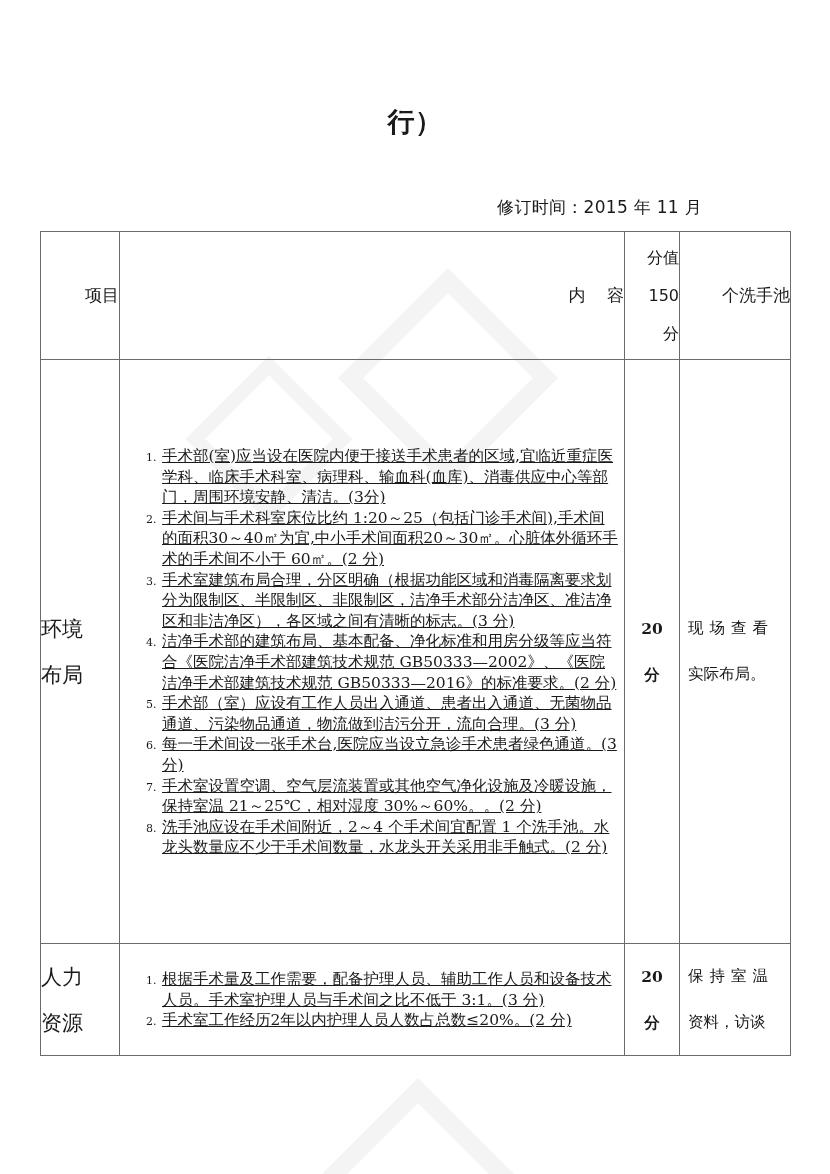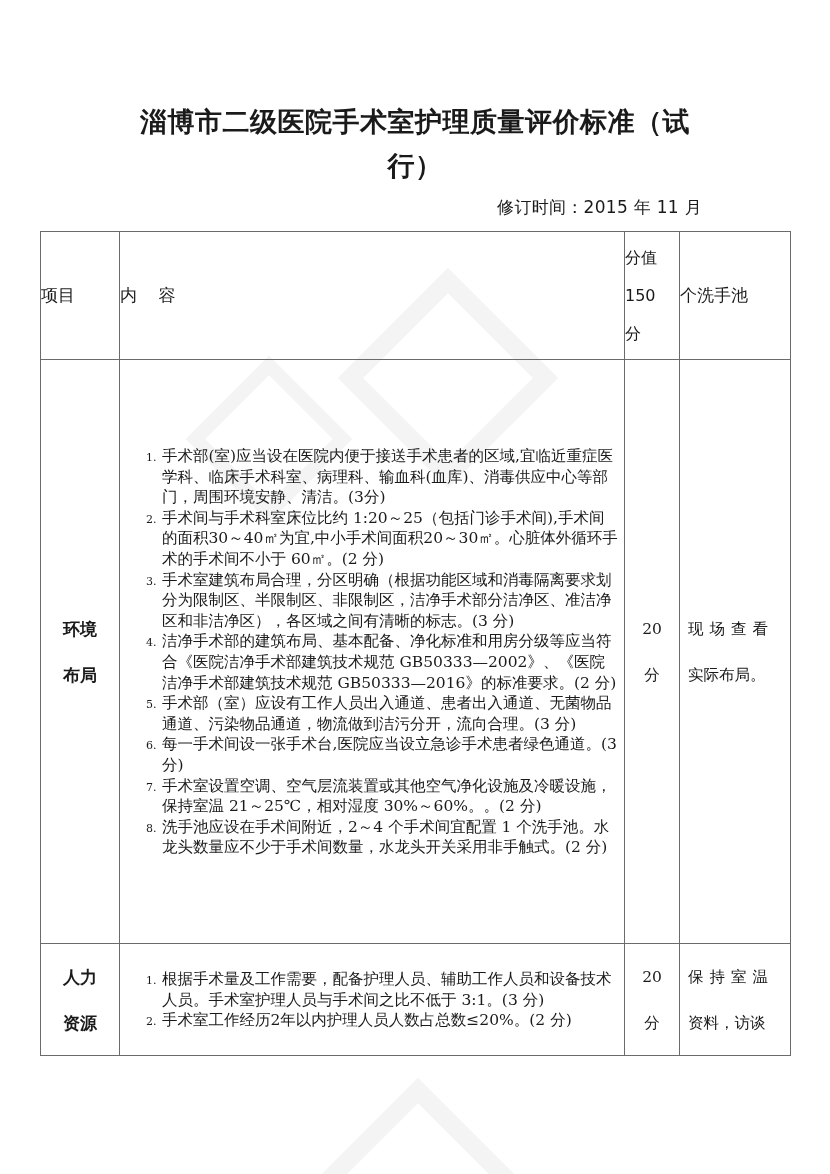--- a/index.html
+++ b/index.html
@@ -7,46 +7,45 @@
          font-family: "DejaVu Serif", "Liberation Serif", serif; color: #1a1a1a; }
   .title { position: absolute; left: 100px; width: 630px; top: 100px; text-align: center;
            font-family: "DejaVu Sans", "Liberation Sans", sans-serif; font-weight: bold;
            font-size: 27px; line-height: 44px; letter-spacing: 0.5px; }
   .title .l2 { display: block; }
   .revision { position: absolute; right: 128px; top: 196px; font-size: 17px;
               font-family: "DejaVu Sans", "Liberation Sans", sans-serif; font-weight: normal; letter-spacing: 0.3px; }
   table.grid { position: absolute; left: 40px; top: 231px; width: 750px; border-collapse: collapse; table-layout: fixed; }
   table.grid td { border: 1.4px solid #6b6b6b; vertical-align: middle; padding: 0; }
   col.c1 { width: 79px; } col.c2 { width: 505px; } col.c3 { width: 55px; } col.c4 { width: 111px; }
-  .hdr td { height: 127px; text-align: left; font-size: 17px;
+  .hdr td { height: 127px; text-align: right; font-size: 17px;
             font-family: "DejaVu Sans", "Liberation Sans", sans-serif; }
   .hdr .score { line-height: 38px; font-size: 16px; }
-  .cat { text-align: center; font-weight: bold; font-size: 17px; line-height: 46px;
+  .cat { text-align: left; font-weight: normal; font-size: 21px; line-height: 46px;
          font-family: "DejaVu Sans", "Liberation Sans", sans-serif; }
   .cat span { display: block; }
   ol.items { margin: 0; padding: 3px 6px 2px 40px; font-size: 15.5px; line-height: 20.6px; }
-  ol.items li { padding-left: 2px; }
+  ol.items li { padding-left: 2px; text-decoration: underline; }
   ol.items li::marker { font-size: 11px; }
   .pts { text-align: center; font-size: 15.5px; line-height: 46px; }
-  .pts span { display: block; }
-  .method { text-align: left; font-size: 15.5px; line-height: 46px; padding-left: 8px !important; letter-spacing: 6px; }
+  .pts span { display: block; font-weight: bold; }
+  .method { text-align: left; font-size: 15.5px; line-height: 46px; padding-left: 8px !important; letter-spacing: 6px; font-family: Liberation Mono, monospace; }
   .method span { display: block; }
   .method span.tight { letter-spacing: 0; }
   .wm { position: absolute; pointer-events: none; border: 18px solid rgba(0,0,0,0.045);
         width: 120px; height: 120px; transform: rotate(45deg); }
 </style>
 </head>
 <body>
 
 <div class="wm" style="left:370px; top:300px;"></div>
 <div class="wm" style="left:210px; top:380px; width:90px; height:90px; border-width:14px;"></div>
 <div class="wm" style="left:340px; top:1110px;"></div>
 
 <div class="title">
-  <span>淄博市二级医院手术室护理质量评价标准（试</span>
   <span class="l2">行）</span>
 </div>
 <div class="revision">修订时间：2015 年 11 月</div>
 
 <table class="grid">
   <colgroup>
       <col class="c1">
       <col class="c2">
       <col class="c3">
       <col class="c4">

